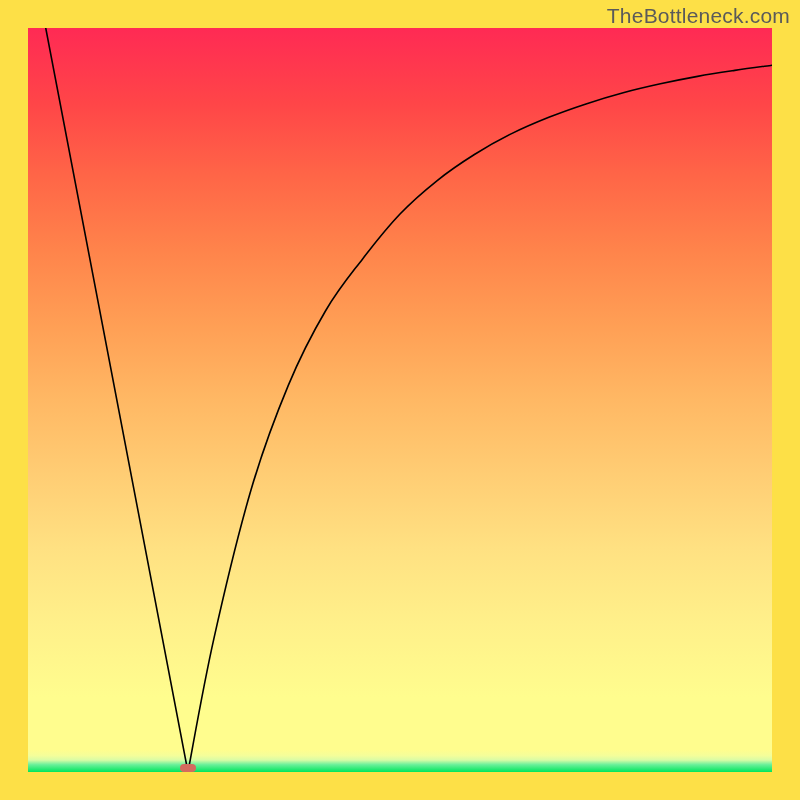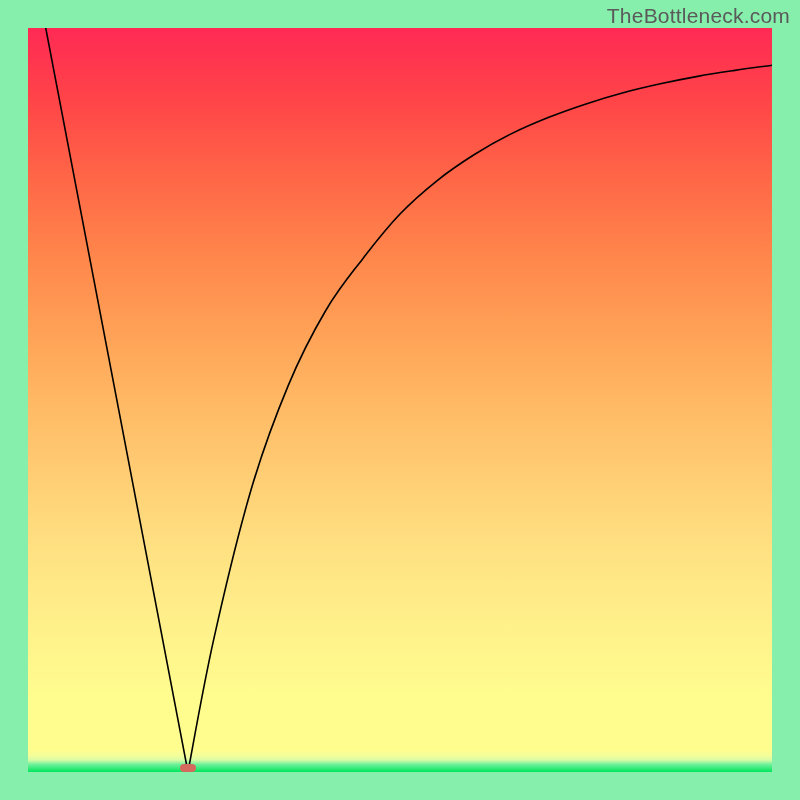--- a/index.html
+++ b/index.html
@@ -8,21 +8,21 @@
     width: 800px;
     height: 800px;
     overflow: hidden;
     background: #000;
     font-family: Arial, Helvetica, sans-serif;
   }
   .frame {
     position: absolute;
     width: 800px;
     height: 800px;
-    background: #86efac;
+    background: #fde047;
   }
   .plot-area {
     position: absolute;
     left: 28px;
     top: 28px;
     width: 744px;
     height: 744px;
     overflow: hidden;
   }
   .gradient {

